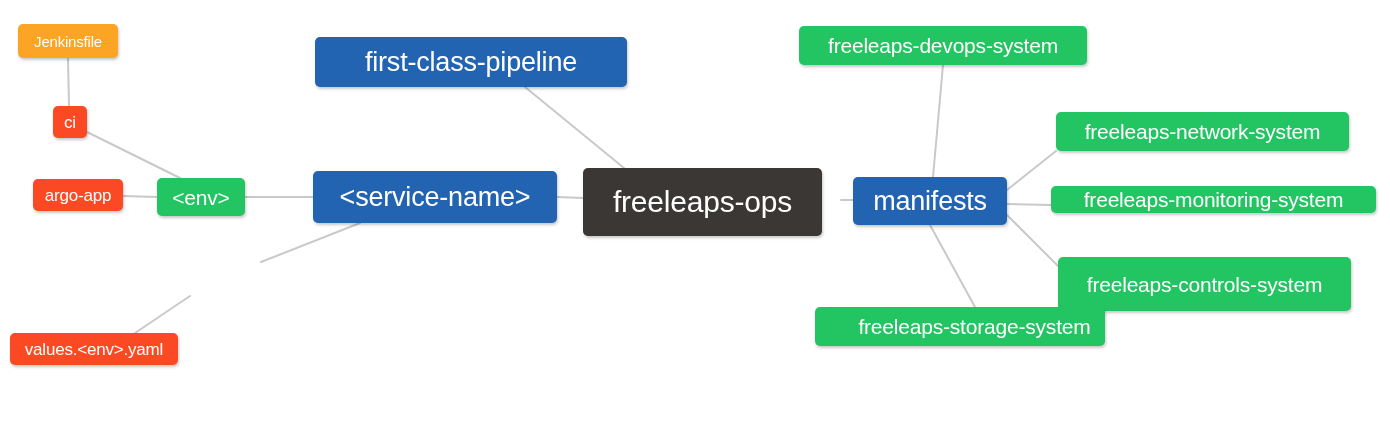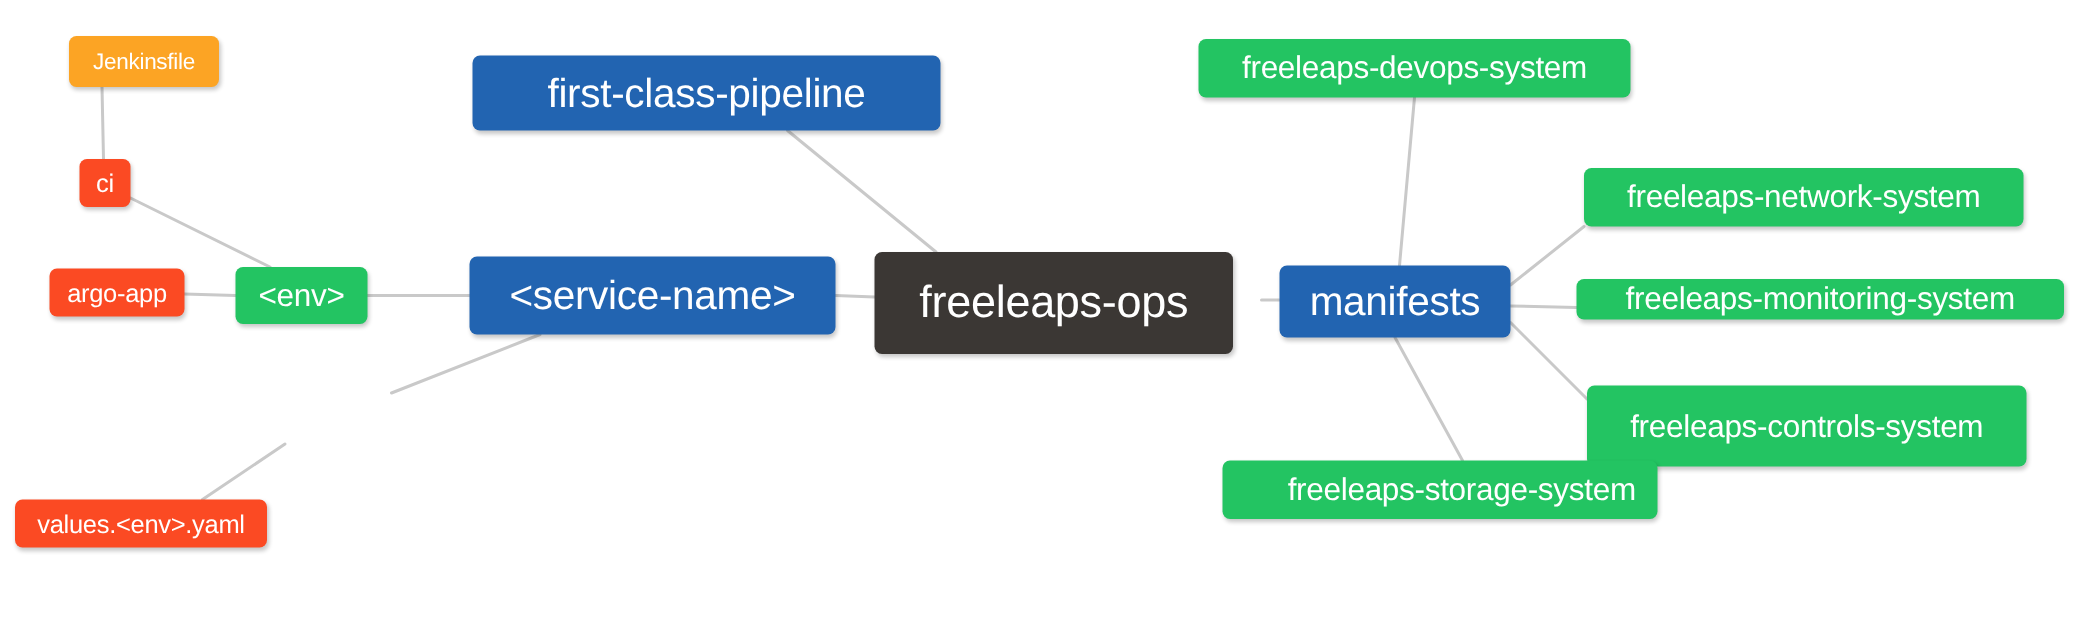--- a/index.html
+++ b/index.html
@@ -34,21 +34,21 @@
     border-radius: 5px;
     color: #ffffff;
     white-space: nowrap;
     box-shadow: 1px 2px 3px rgba(0,0,0,0.22);
     letter-spacing: -0.2px;
     line-height: 1;
   }
   .n-root      { background: #3b3734; }
   .n-blue      { background: #2264b1; }
   .n-green     { background: #23c462; }
-  .n-orange    { background: #fca424; margin-left: 28px; }
+  .n-orange    { background: #fca424; }
   .n-red       { background: #fb4a23; }
 </style>
 </head>
 <body>
 
 <div id="mindmap">
   <svg id="edges" viewBox="0 0 1390 421" xmlns="http://www.w3.org/2000/svg">
       <line x1="583" y1="198" x2="557" y2="197" stroke="#c9c9c9" stroke-width="2" stroke-linecap="round"></line>
       <line x1="624" y1="168" x2="525" y2="87" stroke="#c9c9c9" stroke-width="2" stroke-linecap="round"></line>
       <line x1="841" y1="200" x2="853" y2="200" stroke="#c9c9c9" stroke-width="2" stroke-linecap="round"></line>

